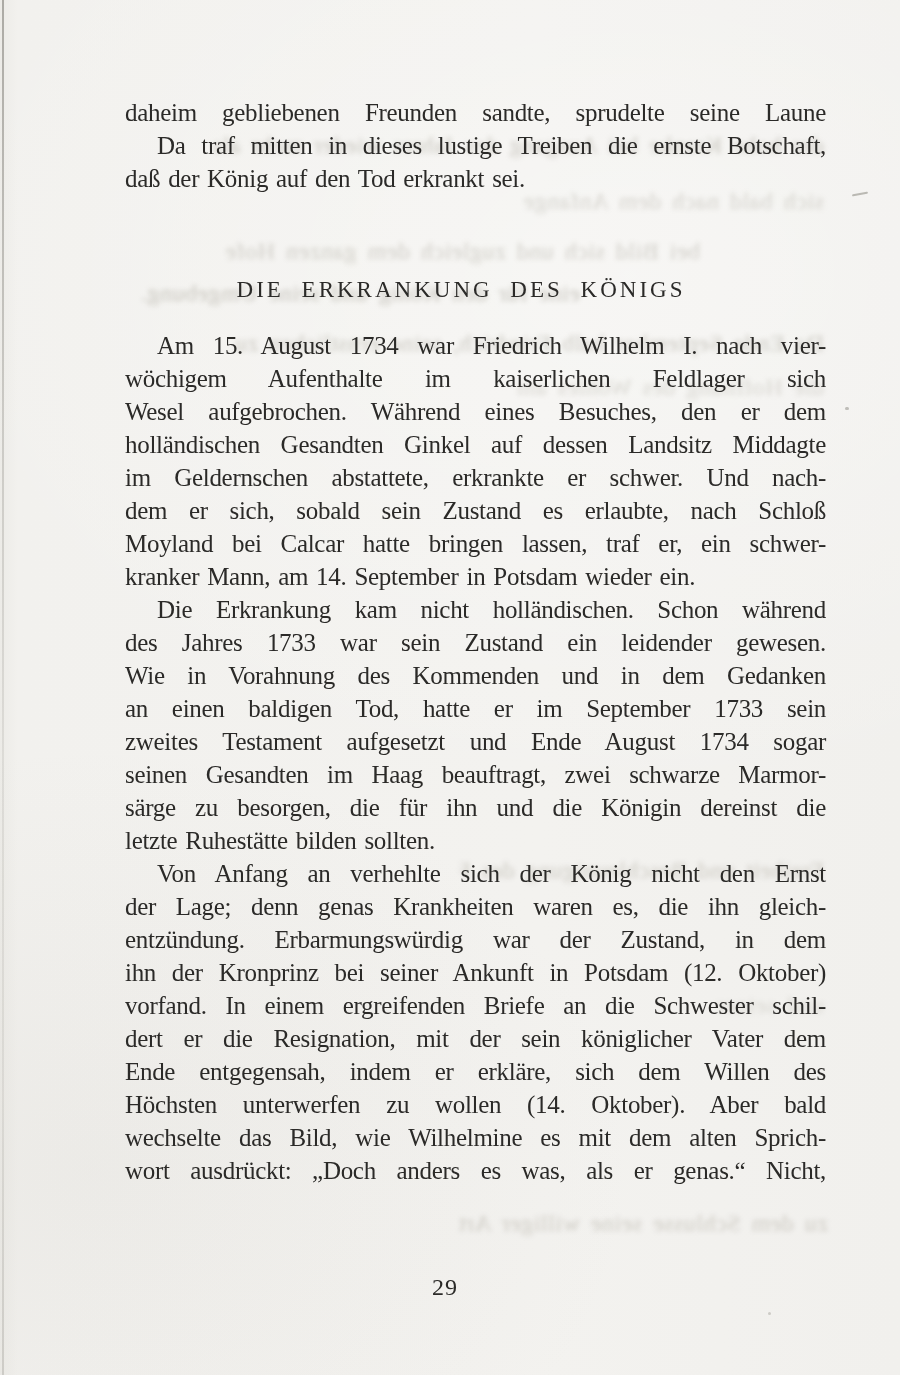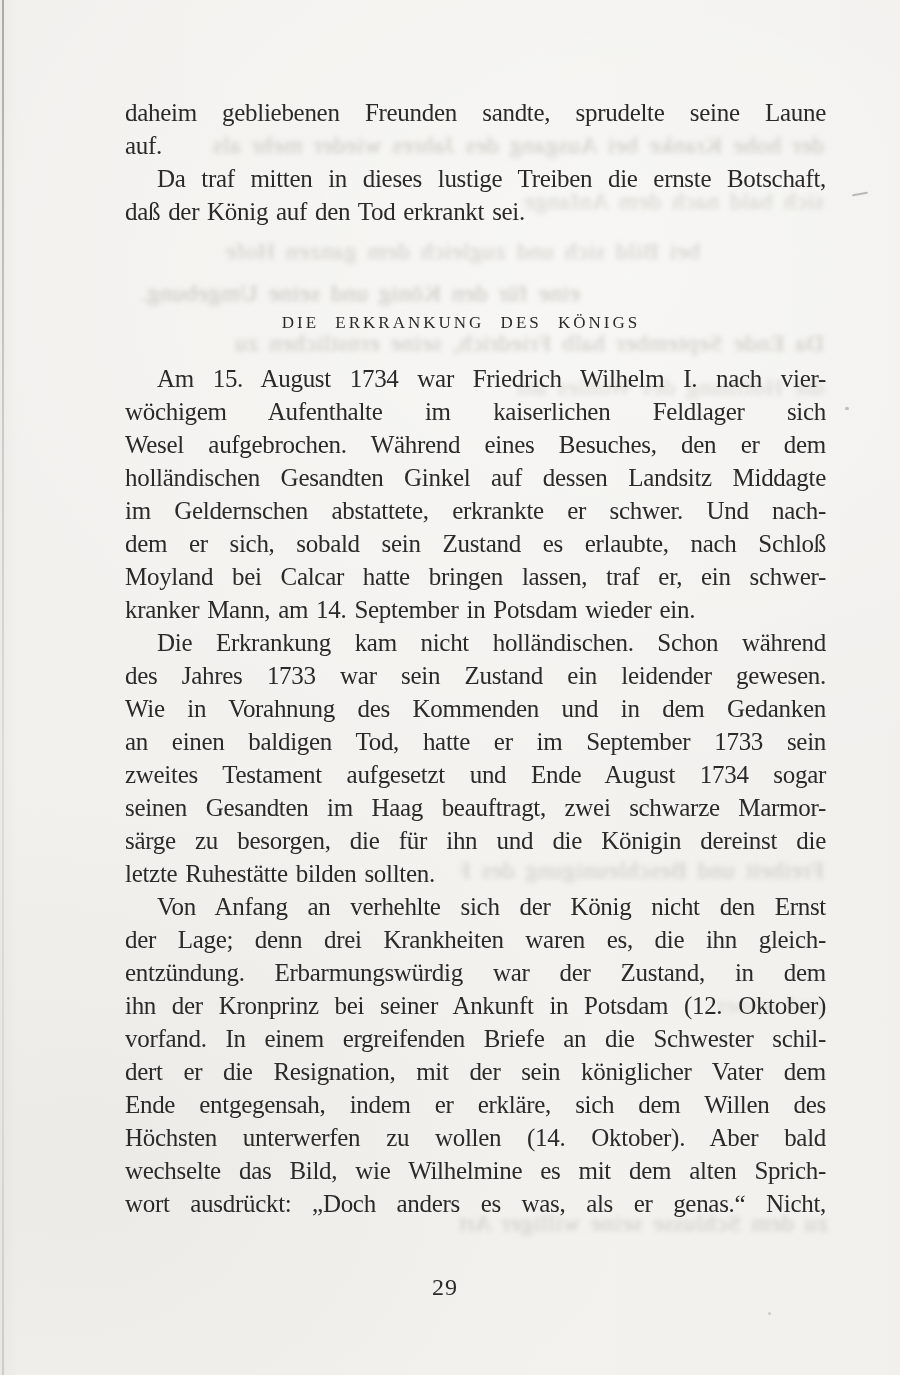--- a/index.html
+++ b/index.html
@@ -30,21 +30,21 @@
     position: absolute; left: 96px; top: 96px; width: 730px;
     font-size: 25px; line-height: 33px; letter-spacing: -0.3px;
     word-spacing: 2px;
   }
   .line { height: 33px; white-space: nowrap; margin-left: 29px; }
   .line.j { text-align: justify; text-align-last: justify; white-space: normal; }
   .line.l { text-align: left; }
   .line.ind { text-indent: 32px; }
   .heading {
     margin: 78px 0 23px 0;
-    font-size: 17px; font-weight: normal; line-height: 33px;
+    font-size: 23px; font-weight: normal; line-height: 33px;
     text-align: center; letter-spacing: 3px; word-spacing: 9px;
     color: #2b2a28;
   }
   
   .ghost {
     position: absolute;
     font-size: 24px; line-height: 30px; letter-spacing: 0.5px; word-spacing: 4px;
     color: #a09c90;
     filter: blur(2.4px);
     transform: scaleX(-1);
@@ -69,42 +69,41 @@
       <div class="ghost" style="top: 236px; left: 100px; width: 600px; opacity: 0.45;">bei Bild sich und zugleich dem ganzen Hofe</div>
       <div class="ghost" style="top: 278px; left: 100px; width: 480px; opacity: 0.55;">eine für den König und seine Umgebung.</div>
       <div class="ghost" style="top: 328px; left: 100px; width: 724px; opacity: 0.5;">Da Ende September halb Friedrich, seine ernstlichen zu</div>
       <div class="ghost" style="top: 372px; left: 470px; width: 354px; opacity: 0.35;">die Hoffnung des Wohles am</div>
       <div class="ghost" style="top: 855px; left: 460px; width: 364px; opacity: 0.45;">Freiheit und Beschleunigung des Friedens</div>
       <div class="ghost" style="top: 990px; left: 630px; width: 194px; opacity: 0.3;">und seiner</div>
       <div class="ghost" style="top: 1208px; left: 440px; width: 388px; opacity: 0.45;">zu dem Schlusse seine williger Art</div>
     </div>
   <div id="text-column">
       <div class="line j">daheim gebliebenen Freunden sandte, sprudelte seine Laune</div>
-      <div class="line l">auf.</div>
       <div class="line j ind">Da traf mitten in dieses lustige Treiben die ernste Botschaft,</div>
       <div class="line l">daß der König auf den Tod erkrankt sei.</div>
       <h2 class="heading">DIE ERKRANKUNG DES KÖNIGS</h2>
       <div class="line j ind">Am 15. August 1734 war Friedrich Wilhelm I. nach vier-</div>
       <div class="line j">wöchigem Aufenthalte im kaiserlichen Feldlager sich</div>
       <div class="line j">Wesel aufgebrochen. Während eines Besuches, den er dem</div>
       <div class="line j">holländischen Gesandten Ginkel auf dessen Landsitz Middagte</div>
       <div class="line j">im Geldernschen abstattete, erkrankte er schwer. Und nach-</div>
       <div class="line j">dem er sich, sobald sein Zustand es erlaubte, nach Schloß</div>
       <div class="line j">Moyland bei Calcar hatte bringen lassen, traf er, ein schwer-</div>
       <div class="line l">kranker Mann, am 14. September in Potsdam wieder ein.</div>
       <div class="line j ind">Die Erkrankung kam nicht holländischen. Schon während</div>
       <div class="line j">des Jahres 1733 war sein Zustand ein leidender gewesen.</div>
       <div class="line j">Wie in Vorahnung des Kommenden und in dem Gedanken</div>
       <div class="line j">an einen baldigen Tod, hatte er im September 1733 sein</div>
       <div class="line j">zweites Testament aufgesetzt und Ende August 1734 sogar</div>
       <div class="line j">seinen Gesandten im Haag beauftragt, zwei schwarze Marmor-</div>
       <div class="line j">särge zu besorgen, die für ihn und die Königin dereinst die</div>
       <div class="line l">letzte Ruhestätte bilden sollten.</div>
       <div class="line j ind">Von Anfang an verhehlte sich der König nicht den Ernst</div>
-      <div class="line j">der Lage; denn drei Krankheiten waren es, die ihn gleich-</div>
+      <div class="line j">der Lage; denn genas Krankheiten waren es, die ihn gleich-</div>
       <div class="line j">entzündung. Erbarmungswürdig war der Zustand, in dem</div>
       <div class="line j">ihn der Kronprinz bei seiner Ankunft in Potsdam (12. Oktober)</div>
       <div class="line j">vorfand. In einem ergreifenden Briefe an die Schwester schil-</div>
       <div class="line j">dert er die Resignation, mit der sein königlicher Vater dem</div>
       <div class="line j">Ende entgegensah, indem er erkläre, sich dem Willen des</div>
       <div class="line j">Höchsten unterwerfen zu wollen (14. Oktober). Aber bald</div>
       <div class="line j">wechselte das Bild, wie Wilhelmine es mit dem alten Sprich-</div>
       <div class="line j">wort ausdrückt: „Doch anders es was, als er genas.“ Nicht,</div>
     </div>
   <div id="artifact-layer">

